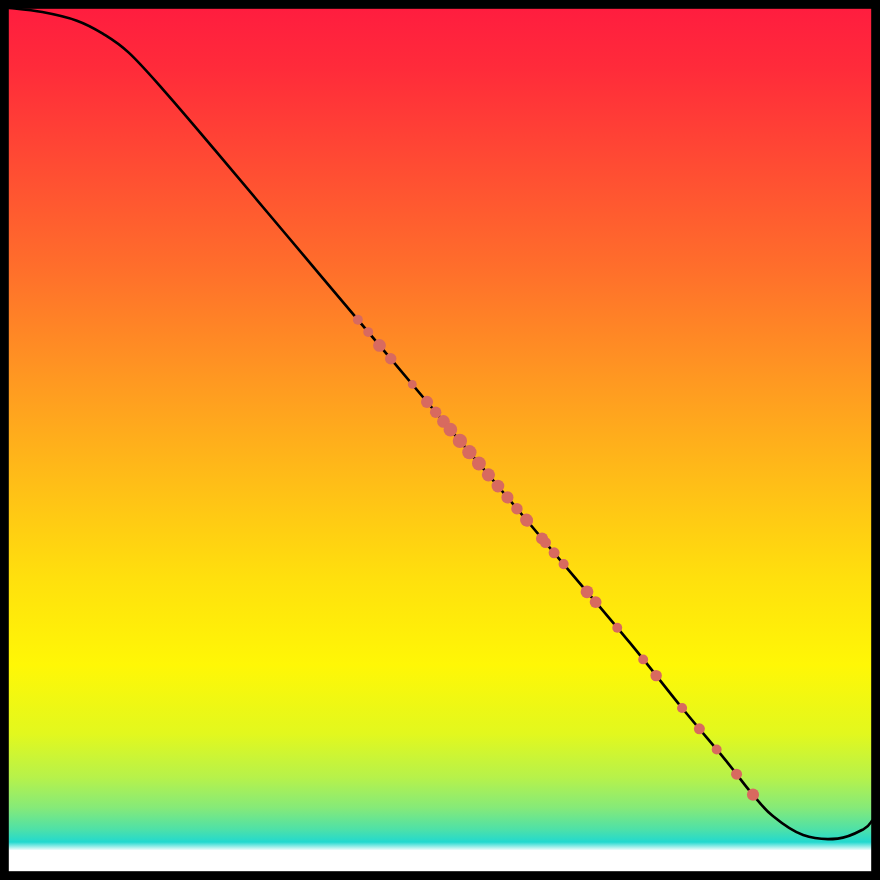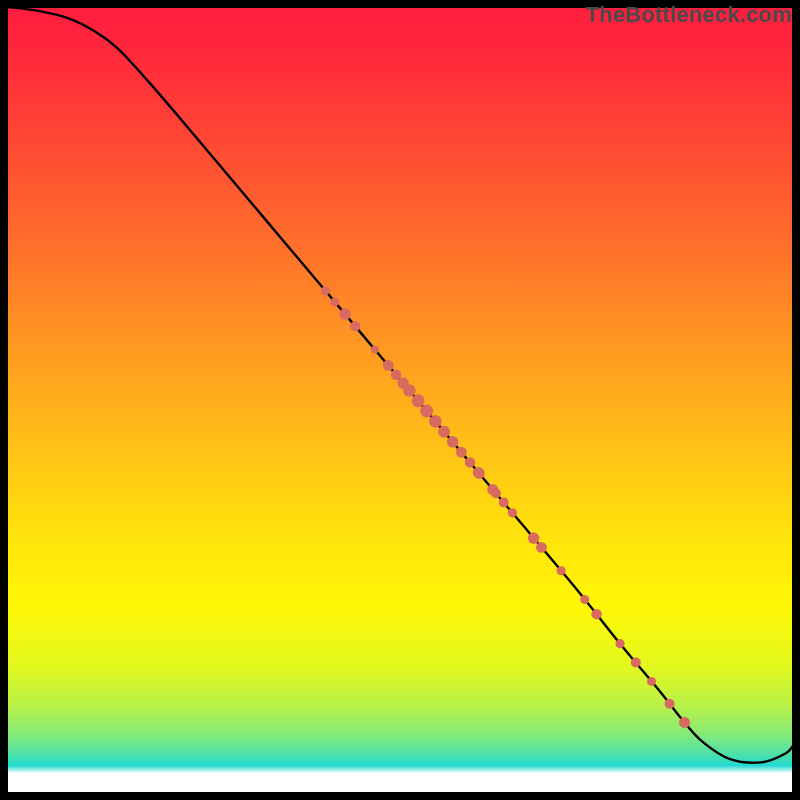--- a/index.html
+++ b/index.html
@@ -98,14 +98,13 @@
           <circle cx="596.50" cy="614.18" r="5.20" fill="#d86a5f"></circle>
           <circle cx="620.08" cy="643.66" r="4.60" fill="#d86a5f"></circle>
           <circle cx="635.80" cy="662.52" r="5.00" fill="#d86a5f"></circle>
           <circle cx="651.52" cy="681.39" r="4.50" fill="#d86a5f"></circle>
           <circle cx="669.60" cy="703.76" r="5.00" fill="#d86a5f"></circle>
           <circle cx="684.53" cy="722.39" r="5.50" fill="#d86a5f"></circle>
         </g>
     </g>
   </svg>
 
-  <div class="watermark">TheBottleneck.com</div>
 </div>
 
 </body></html>

